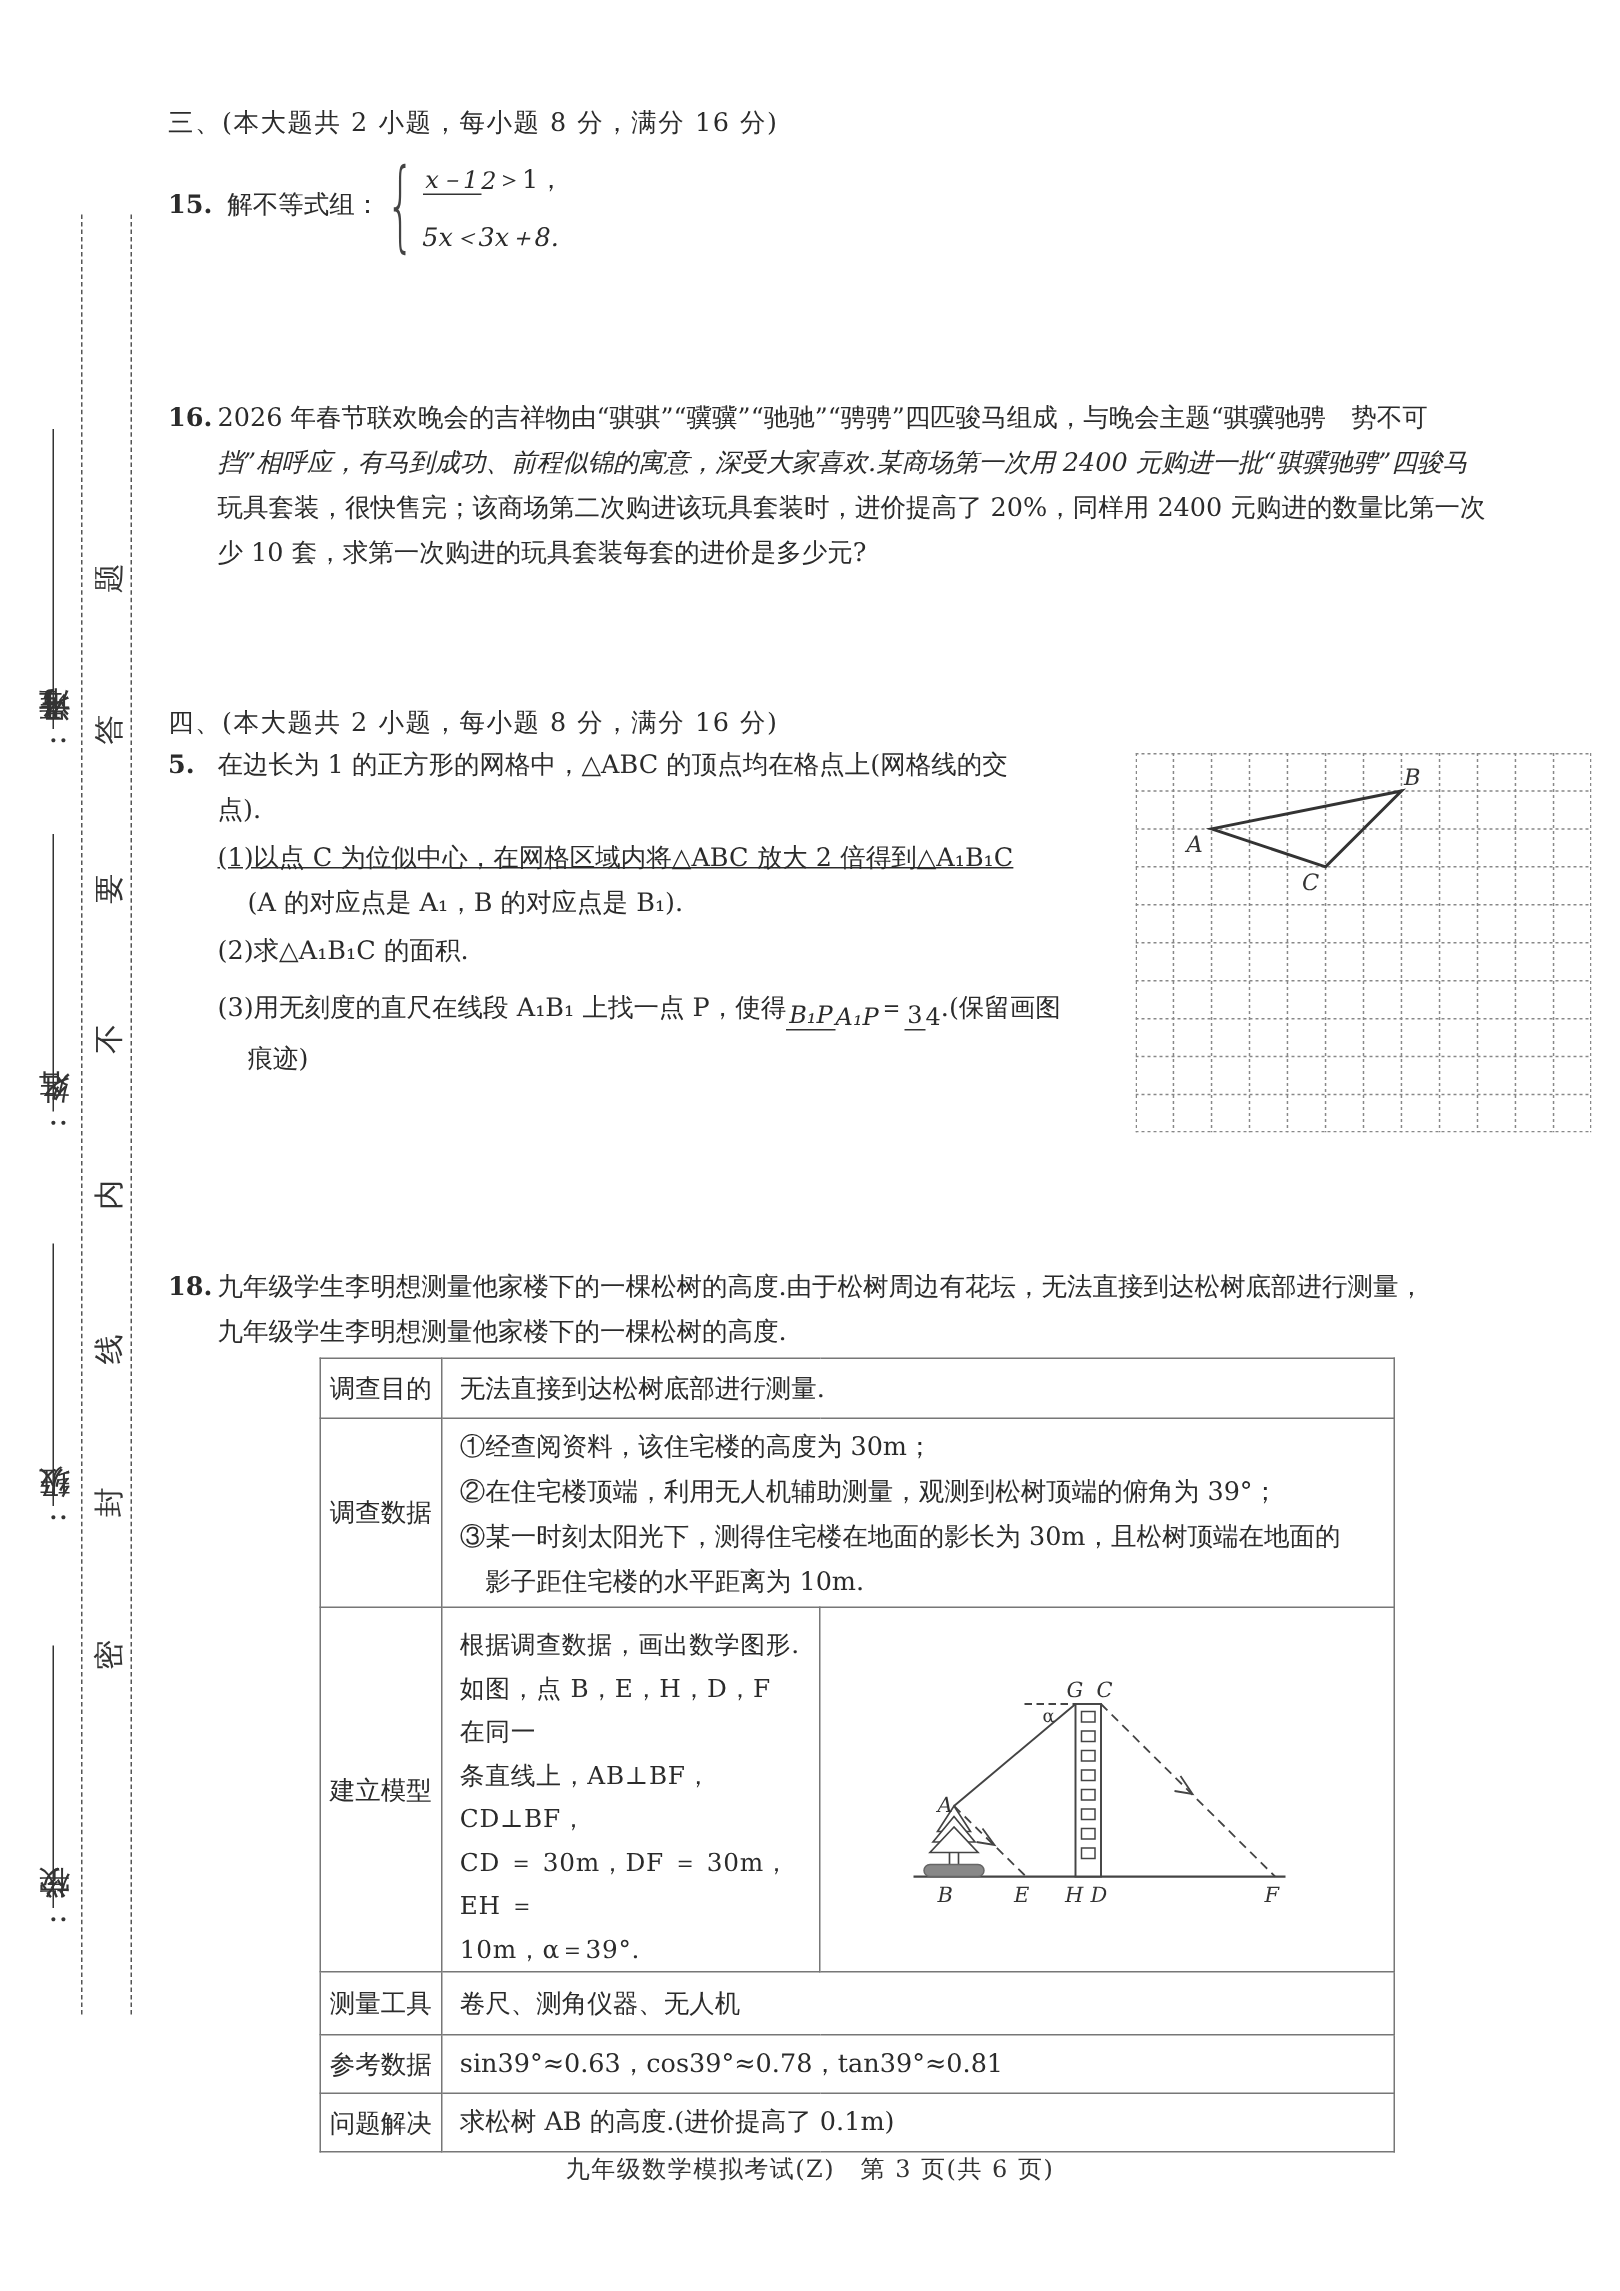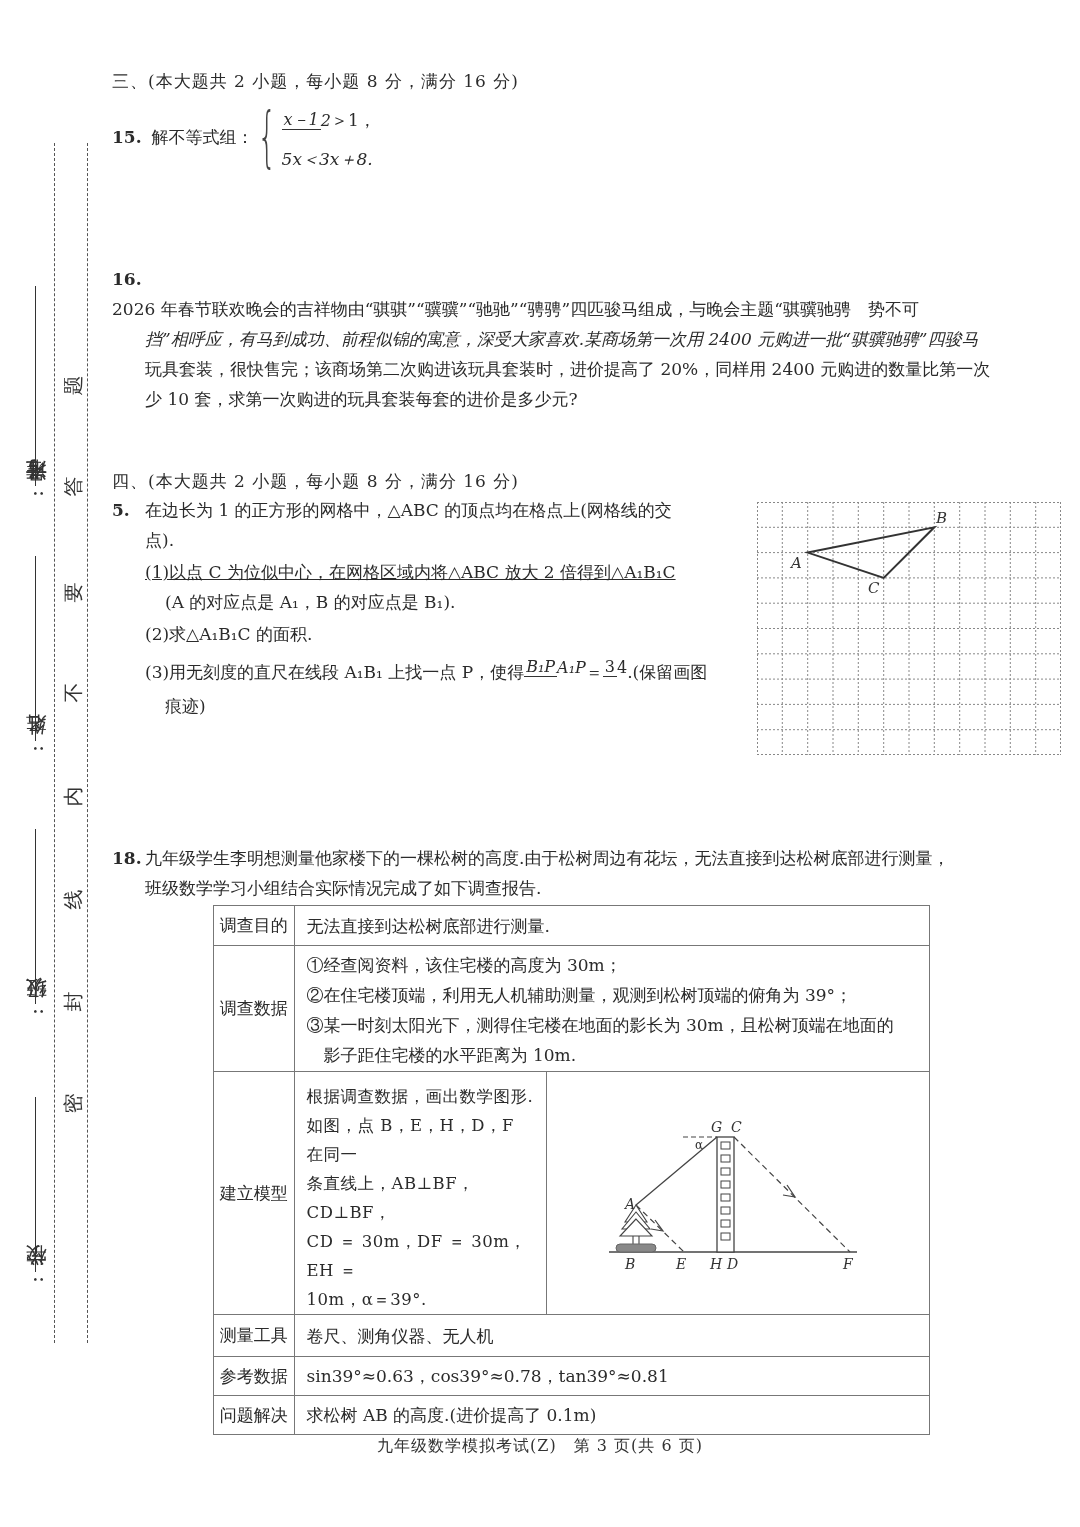--- a/index.html
+++ b/index.html
@@ -139,41 +139,41 @@
           <span class="den">2</span>
         </span>
         <span>＞1，</span>
       </span>
       <span style="height:30px; line-height:30px; margin-top:4px;" class="it">5x＜3x＋8.</span>
     </span>
   </span>
 </div>
 
 <div class="abs qtext" style="left:112px; top:264px; width:955px;">
-  <div style="display:flex;flex-direction:column;">
+  <div style="display:flex;">
     <span class="q-num" style="width:33px;">16.</span>
     <span>2026 年春节联欢晚会的吉祥物由“骐骐”“骥骥”“驰驰”“骋骋”四匹骏马组成，与晚会主题“骐骥驰骋　势不可</span>
   </div>
   <div style="padding-left:33px;font-style:italic;">挡”相呼应，有马到成功、前程似锦的寓意，深受大家喜欢.某商场第一次用 2400 元购进一批“骐骥驰骋”四骏马</div>
   <div style="padding-left:33px;">玩具套装，很快售完；该商场第二次购进该玩具套装时，进价提高了 20%，同样用 2400 元购进的数量比第一次</div>
   <div style="padding-left:33px;">少 10 套，求第一次购进的玩具套装每套的进价是多少元?</div>
 </div>
 
 <div class="abs section-head" style="left:112px; top:470px;">四、(本大题共 2 小题，每小题 8 分，满分 16 分)</div>
 
 <div class="abs qtext" style="left:112px; top:495px; width:640px;">
   <div style="display:flex;">
     <span class="q-num" style="width:33px;">5.</span>
     <span>在边长为 1 的正方形的网格中，△ABC 的顶点均在格点上(网格线的交</span>
   </div>
   <div style="padding-left:33px;">点).</div>
   <div style="padding-left:33px; margin-top:2px;text-decoration:underline;">(1)以点 C 为位似中心，在网格区域内将△ABC 放大 2 倍得到△A₁B₁C</div>
   <div style="padding-left:53px;">(A 的对应点是 A₁，B 的对应点是 B₁).</div>
   <div style="padding-left:33px; margin-top:2px;">(2)求△A₁B₁C 的面积.</div>
-  <div style="padding-left:33px; margin-top:8px; display:flex; align-items:flex-start;">
+  <div style="padding-left:33px; margin-top:8px; display:flex; align-items:flex-end;">
     <span>(3)用无刻度的直尺在线段 A₁B₁ 上找一点 P，使得</span>
     <span class="frac it">
       <span class="num">B₁P</span>
       <span>A₁P</span>
     </span>
     <span>＝</span>
     <span class="frac">
       <span class="num">3</span>
       <span>4</span>
     </span>
@@ -215,21 +215,21 @@
     <text x="179" y="21" font-size="15" font-style="italic" font-family="DejaVu Serif, serif" fill="#333">B</text>
     <text x="111" y="91" font-size="15" font-style="italic" font-family="DejaVu Serif, serif" fill="#333">C</text>
   </svg>
 </div>
 
 <div class="abs qtext" style="left:112px; top:843px; width:960px;">
   <div style="display:flex;">
     <span class="q-num" style="width:33px;">18.</span>
     <span>九年级学生李明想测量他家楼下的一棵松树的高度.由于松树周边有花坛，无法直接到达松树底部进行测量，</span>
   </div>
-  <div style="padding-left:33px;">班级数学学习小组结合实际情况完成了如下调查报告.</div>
+  <div style="padding-left:33px;">九年级学生李明想测量他家楼下的一棵松树的高度.</div>
 </div>
 
 <table class="report">
   <tbody>
       <tr style="height:40px;">
     <td class="lbl">调查目的</td>
     <td class="val" colspan="2">无法直接到达松树底部进行测量.</td>
   </tr>
   <tr style="height:126px;">
     <td class="lbl">调查数据</td>

